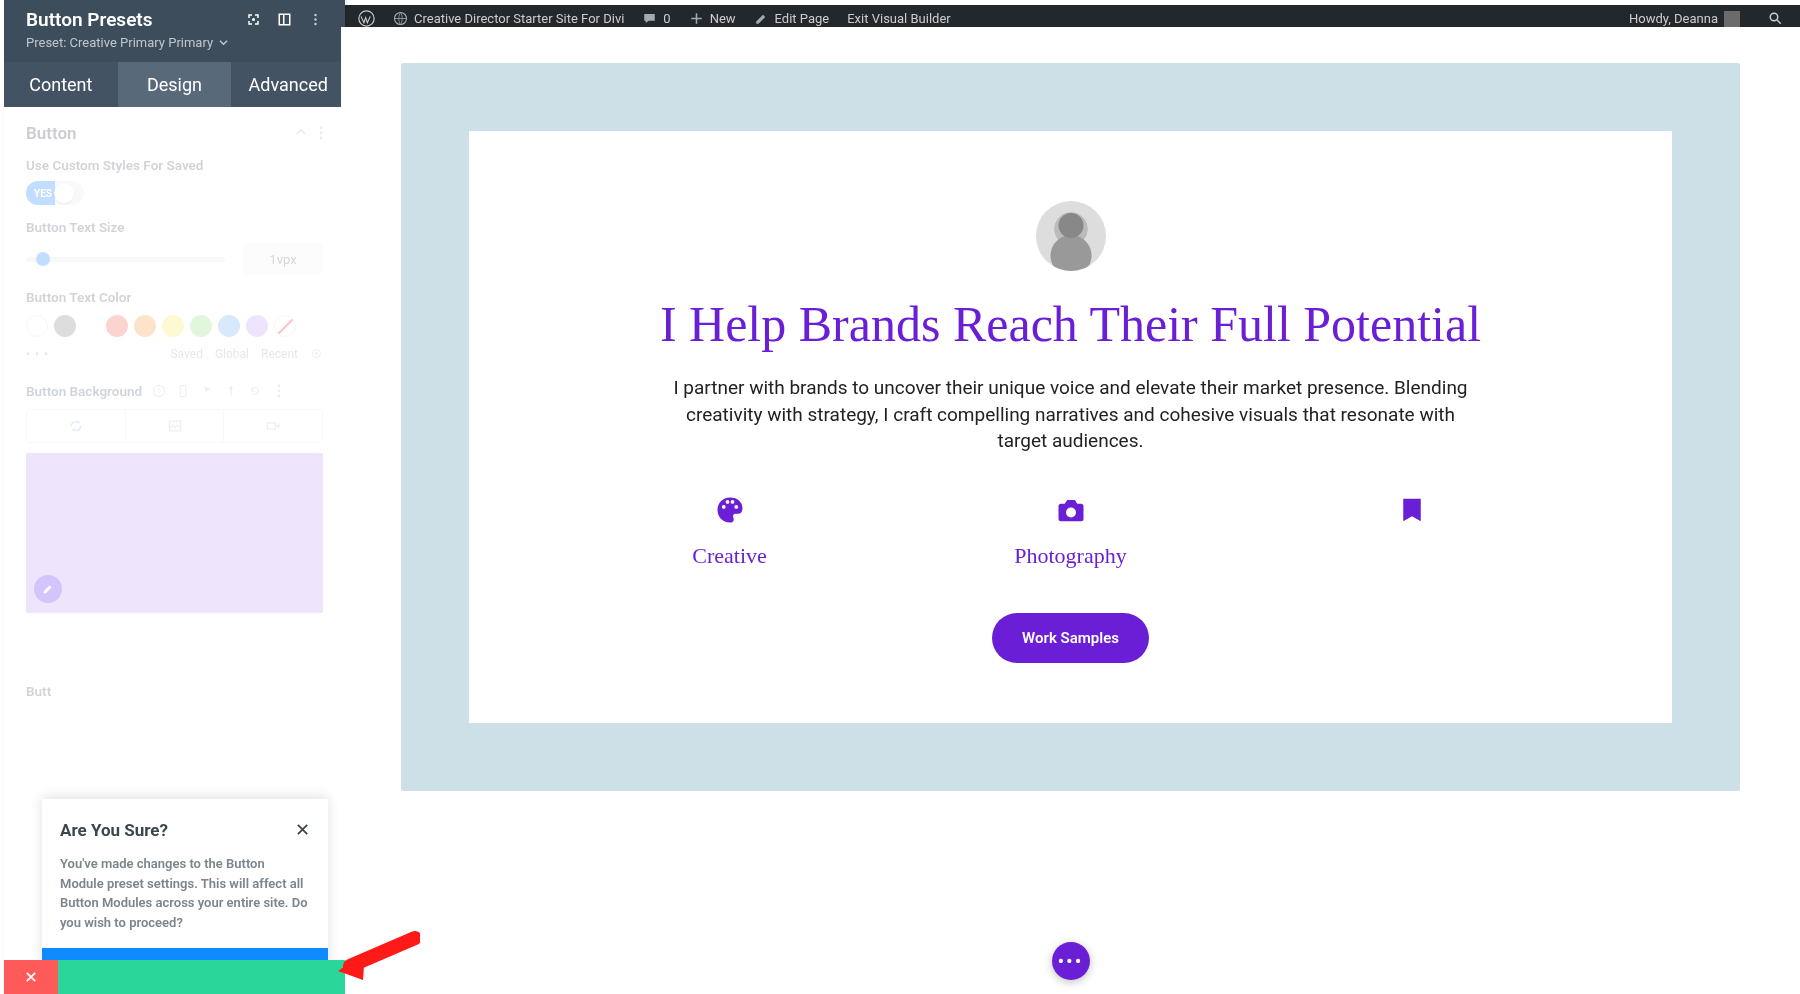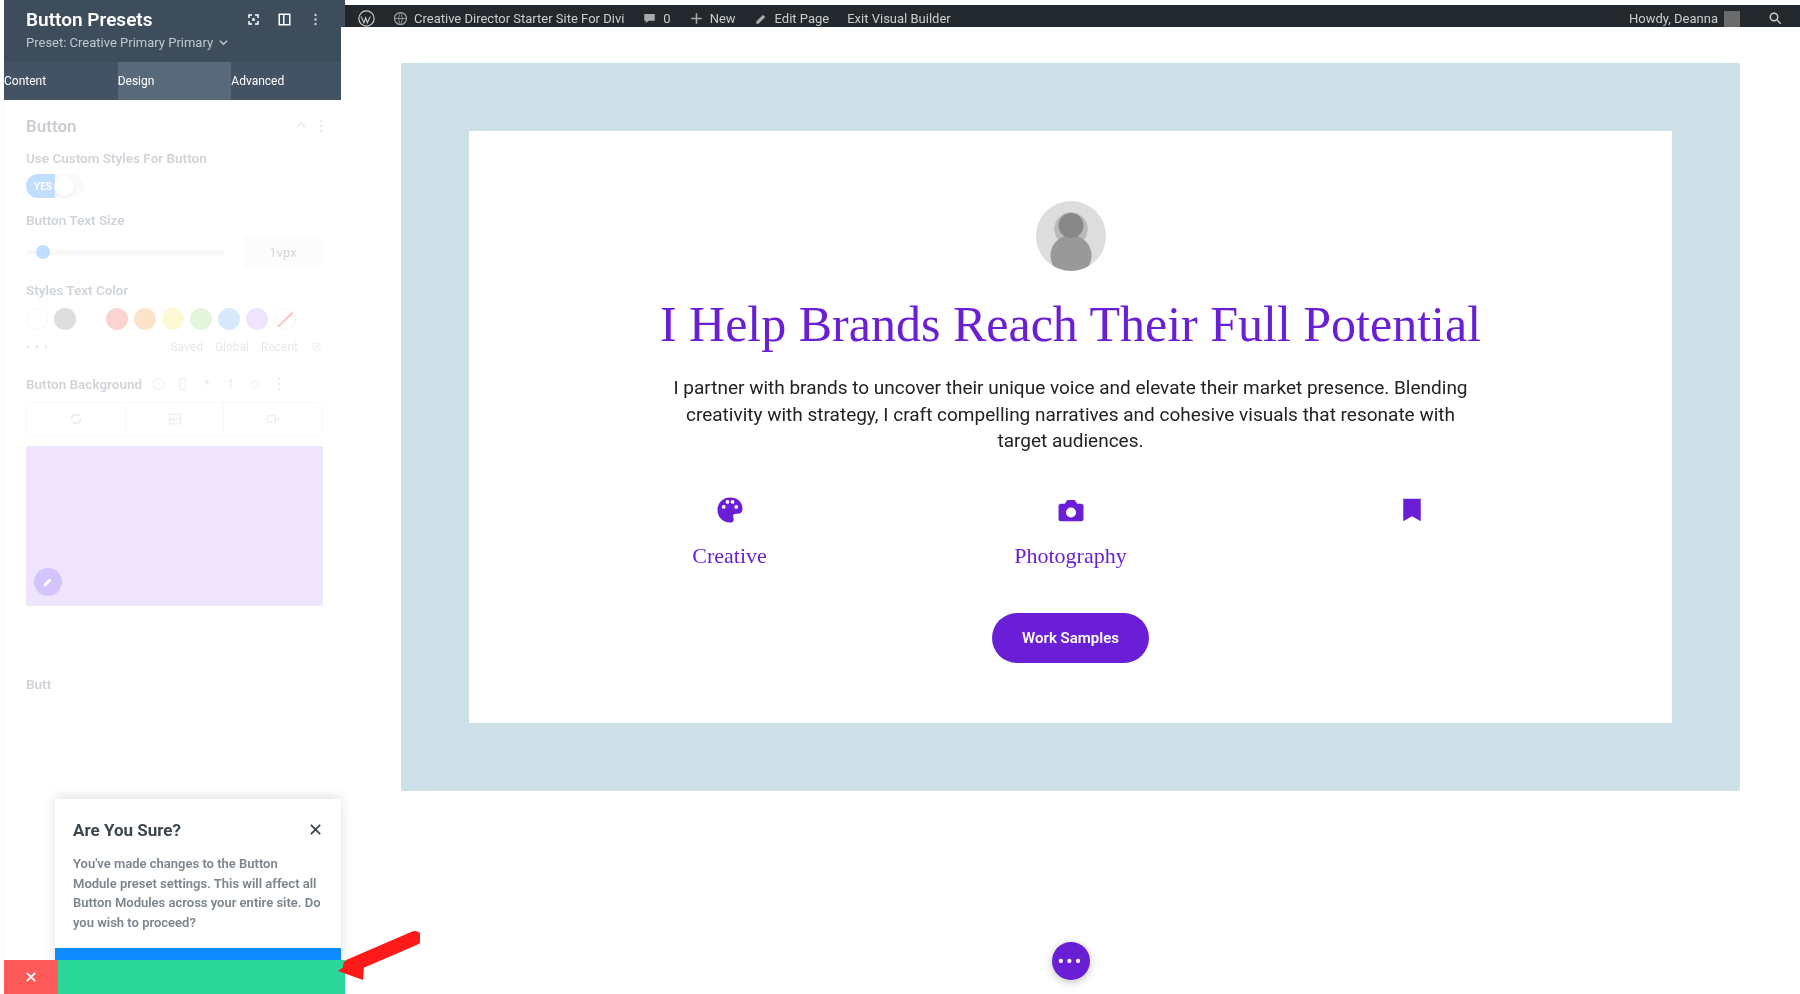--- a/index.html
+++ b/index.html
@@ -16,21 +16,21 @@
     
     
     .sidebar { position: absolute; top: 0; left: 4px; width: 341px; height: 100%; background: #f0abfc; box-shadow: 2px 0 6px rgba(0,0,0,.1); }
     .sb-header { background: #3d4d5c; padding: 8px 22px 4px; color: #fff; }
     .sb-title-row { display: flex; align-items: center; justify-content: space-between; }
     .sb-title { font-size: 19px; font-weight: 600; }
     .sb-title-icons { display: flex; gap: 16px; align-items: center; }
     .sb-title-icon { width: 15px; height: 15px; fill: #c9d0d6; cursor: pointer; }
     .sb-subtitle-row { display: flex; align-items: center; gap: 6px; padding-top: 4px; padding-bottom: 8px; font-size: 13px; color: #c0c7cd; cursor: pointer; }
     .sb-tabs { display: flex; background: #435363; }
-    .sb-tab { flex: 1; padding: 12px 0; color: #fff; font-size: 12px; cursor: pointer; }
+    .sb-tab { flex: 1; text-align: center; padding: 12px 0; color: #fff; font-size: 18px; cursor: pointer; }
     .sb-tab.active { background: #586a7a; }
     
     .sb-body { padding: 16px 22px; position: relative; background: #fff; height: calc(100% - 99px - 34px); overflow: hidden; }
     .sb-dimmer { position: absolute; inset: 0; background: rgba(255,255,255,.7); z-index: 5; }
     
     .sb-section-title { font-size: 17px; font-weight: 600; color: #4c5866; margin-bottom: 12px; display: flex; justify-content: space-between; align-items: center; }
     .sb-section-icons { display: flex; gap: 12px; color: #b5bec6; }
     
     .sb-label { font-size: 13.5px; font-weight: 600; color: #61707f; margin-top: 14px; margin-bottom: 8px; }
     .toggle { width: 58px; height: 24px; border-radius: 12px; background: linear-gradient(90deg,#2f8dff 50%, #e9ecef 50%); display: flex; align-items: center; position: relative; }
@@ -54,21 +54,21 @@
     .bg-type-tab { flex: 1; display: flex; align-items: center; justify-content: center; border-right: 1px solid #e5e9ec; }
     .bg-type-tab:last-child { border-right: none; }
     .bg-preview { height: 160px; background: #c5a8f9; margin-top: 10px; border-radius: 2px; position: relative; }
     .bg-edit-btn { position: absolute; bottom: 10px; left: 8px; width: 28px; height: 28px; border-radius: 50%; background: #6f3bf5; display:flex; align-items:center; justify-content:center; }
     
     .sb-bottom { position: absolute; bottom: 0; left: 0; right: 0; height: 34px; display: flex; z-index: 60; }
     .bb-red { width: 54px; background: #ff5a5a; display:flex; align-items:center; justify-content:center; }
     .bb-green { flex: 1; background: #2bd69a; }
     
     
-    .modal { position: absolute; left: 55px; bottom: 0; width: 286px; background: #fff; z-index: 50; box-shadow: 0 -2px 12px rgba(0,0,0,.12); }
+    .modal { position: absolute; left: 42px; bottom: 0; width: 286px; background: #fff; z-index: 50; box-shadow: 0 -2px 12px rgba(0,0,0,.12); }
     .modal-body { padding: 20px 18px 16px; }
     .modal-title-row { display: flex; justify-content: space-between; align-items: center; margin-bottom: 14px; }
     .modal-title { font-size: 17px; font-weight: 700; color: #3b474f; }
     .modal-close { font-size: 18px; color: #3b474f; cursor: pointer; font-weight: 400; }
     .modal-text { font-size: 13px; font-weight: 600; color: #7b858e; line-height: 1.5; }
     .modal-btn { width: 100%; padding: 15px; background: #0f8aff; color: #fff; font-weight: 600; font-size: 14px; border: none; cursor: pointer; text-align: center; }
     
     
     .arrow-annot { position: absolute; left: 330px; bottom: 8px; z-index: 100; pointer-events: none; }
     
@@ -183,35 +183,35 @@
         <svg width="12" height="12" viewBox="0 0 12 12">
             <path d="M2 8l4-4 4 4" fill="none" stroke="#b5bec6" stroke-width="1.6"></path>
           </svg>
         <svg width="4" height="14" viewBox="0 0 4 14">
             <circle cx="2" cy="2" r="1.4" fill="#b5bec6"></circle>
             <circle cx="2" cy="7" r="1.4" fill="#b5bec6"></circle>
             <circle cx="2" cy="12" r="1.4" fill="#b5bec6"></circle>
           </svg>
       </div>
     </div>
-    <div class="sb-label">Use Custom Styles For Button</div>
+    <div class="sb-label">Use Custom Styles For Saved</div>
     <div class="toggle">
       <span class="toggle-yes">YES</span>
       <div class="toggle-knob"></div>
     </div>
 
     <div class="sb-label">Button Text Size</div>
     <div class="slider-row">
       <div class="slider-track">
           <div class="slider-thumb"></div>
         </div>
       <div class="slider-value">1vpx</div>
     </div>
 
-    <div class="sb-label">Styles Text Color</div>
+    <div class="sb-label">Button Text Color</div>
     <div class="color-row">
       <div class="swatch" style="background:#fff;border:1px solid #e0e0e0"></div>
       <div class="swatch" style="background:#8e8e8e"></div>
       <div style="width:18px"></div>
       <div class="swatch" style="background:#f07167"></div>
       <div class="swatch" style="background:#f3a24a"></div>
       <div class="swatch" style="background:#f5e96b"></div>
       <div class="swatch" style="background:#9de08a"></div>
       <div class="swatch" style="background:#7cb5f2"></div>
       <div class="swatch" style="background:#c6a3f7"></div>

